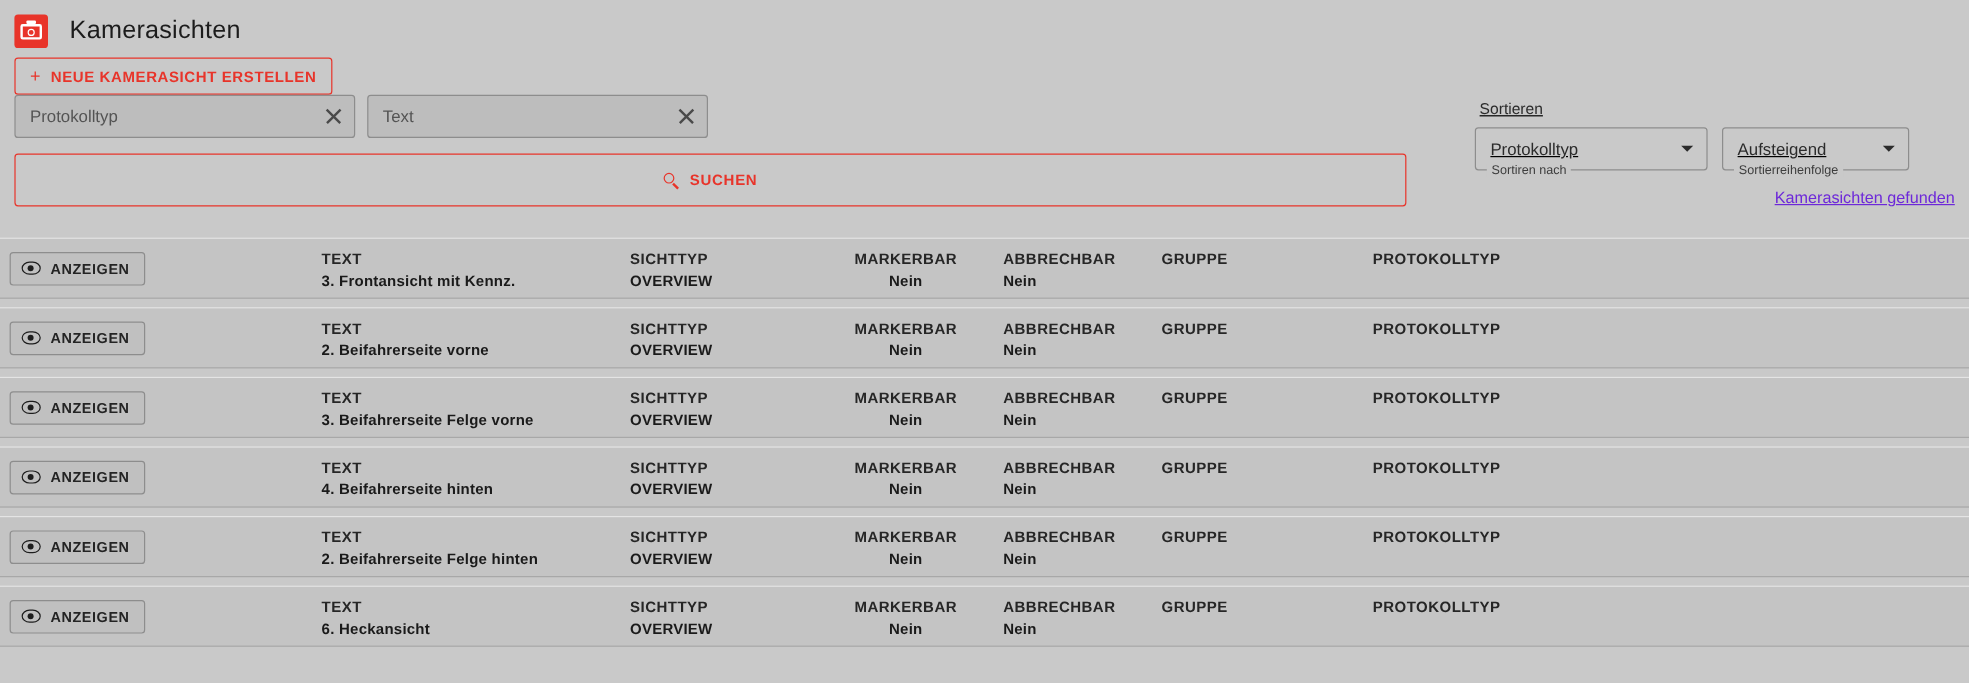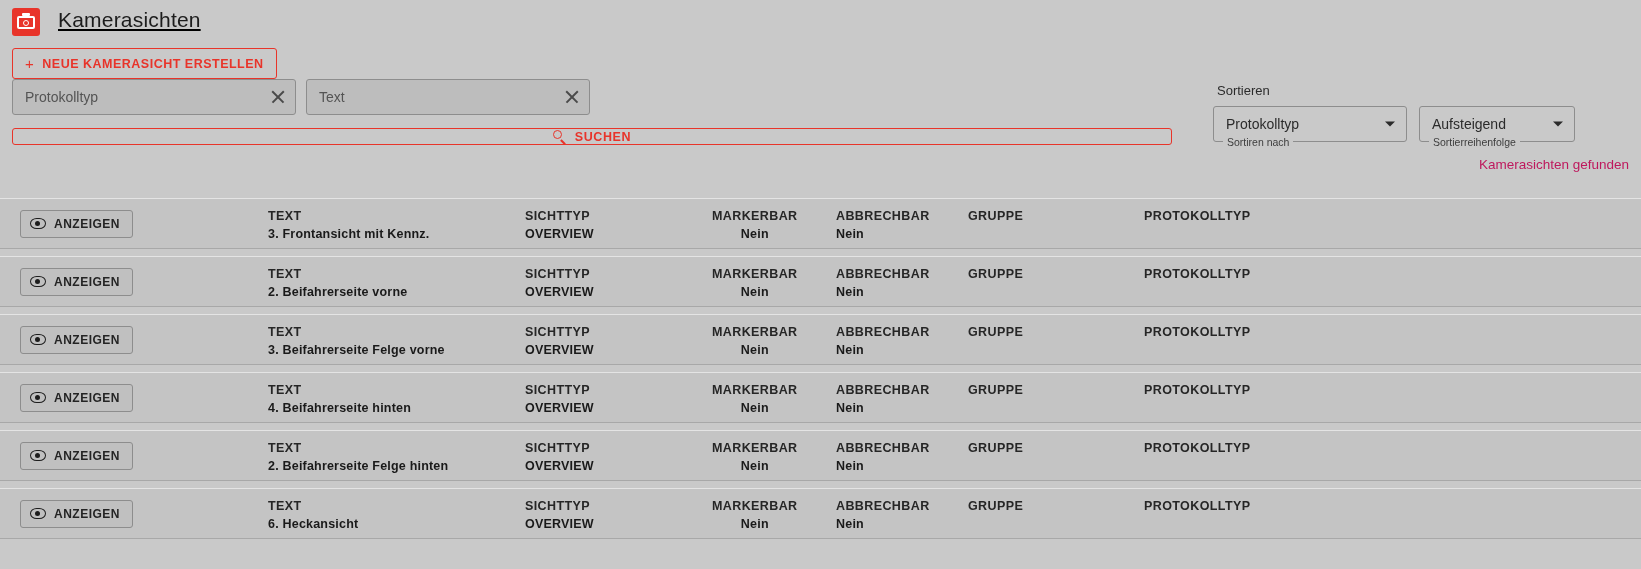--- a/index.html
+++ b/index.html
@@ -18,24 +18,23 @@
   .page {
     width: 1641px;
     height: 569px;
     position: relative;
     background: #c9c9c9;
   }
 
   
   .header {
     display: flex;
-    align-items: flex-start;
+    align-items: center;
     padding: 8px 0 0 12px;
     height: 44px;
-    text-decoration: underline;
   }
   .app-icon {
     width: 28px;
     height: 28px;
     background: #e8342a;
     border-radius: 3px;
     position: relative;
     flex: 0 0 auto;
   }
   .app-icon .cam-body {
@@ -141,21 +140,21 @@
     width: 16px; height: 1.6px;
     background: #2e2e2e;
   }
   .clear-x::before { transform: rotate(45deg); }
   .clear-x::after  { transform: rotate(-45deg); }
 
   
   .search-bar {
     margin: 13px 0 0 12px;
     width: 1160px;
-    height: 17px;
+    height: 44px;
     border: 1px solid #e8342a;
     border-radius: 3px;
     display: flex;
     align-items: center;
     justify-content: center;
     gap: 9px;
     cursor: pointer;
     background: transparent;
   }
   .search-bar .label {
@@ -180,23 +179,24 @@
     left: 8px; top: 8.5px;
     width: 5.5px; height: 1.6px;
     background: #e8342a;
     transform: rotate(45deg);
     transform-origin: left center;
   }
 
   
   .sort-area {
     position: absolute;
-    right: 28px;
+    right: 12px;
     top: 83px;
     width: 400px;
+    text-decoration: underline;
   }
   .sort-title {
     font-size: 13px;
     color: #2b2b2b;
     margin-left: 4px;
     margin-bottom: 8px;
   }
   .selects {
     display: flex;
     gap: 12px;
@@ -237,42 +237,43 @@
     width: 0; height: 0;
     border-left: 5px solid transparent;
     border-right: 5px solid transparent;
     border-top: 5.5px solid #2b2b2b;
   }
   .found-text {
     position: absolute;
     right: 12px;
     top: 157px;
     font-size: 13.5px;
-    color: #be185d;
+    color: #6d28d9;
+    text-decoration: underline;
   }
 
   
   .list {
     position: absolute;
     top: 198px;
     left: 0;
     width: 1641px;
   }
   .row {
     position: relative;
     height: 51px;
     margin-bottom: 7px;
     background: #c4c4c4;
     border-top: 1px solid #e4e4e4;
     border-bottom: 1px solid #a8a8a8;
     display: flex;
     align-items: center;
   }
   .row .view-btn {
-    margin-left: 20px;
+    margin-left: 8px;
     display: inline-flex;
     align-items: center;
     gap: 8px;
     background: #c0c0c0;
     border: 1px solid #8d8d8d;
     border-radius: 3px;
     padding: 6px 12px 6px 9px;
     font-size: 12px;
     font-weight: 700;
     color: #242424;

